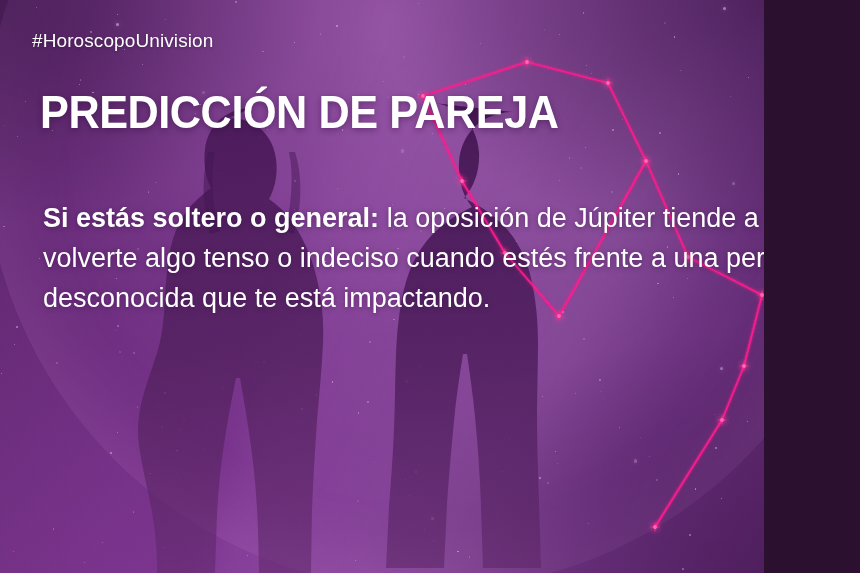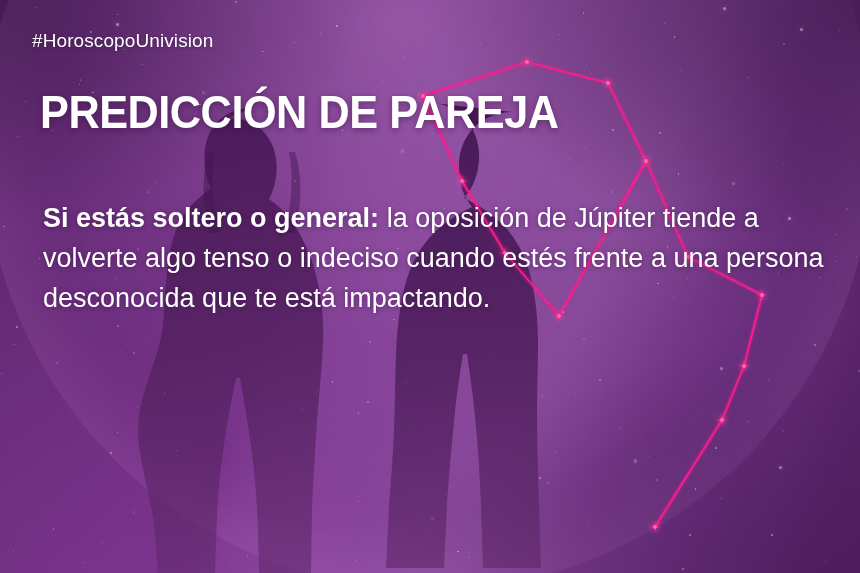--- a/index.html
+++ b/index.html
@@ -1,21 +1,21 @@
 <!DOCTYPE html>
 <html><head>
 <meta charset="utf-8">
 <title>Prediccion de Pareja</title>
 <style>
   html,body{margin:0;padding:0;background:#2b1030;}
   body{font-family:"Liberation Sans",sans-serif;}
 
   #stage{
     position:relative;
-    width:860px;height:573px;
+    width:764px;height:573px;
     overflow:hidden;
     background:#8b5cf6;
   }
 
   
   .bg-base{
     position:absolute;inset:0;
     background:
       radial-gradient(120% 95% at 14% 104%, #8a3c9c 0%, #7c3590 26%, #6d2d80 52%, #5d2470 78%, #4e1c60 100%);
   }

